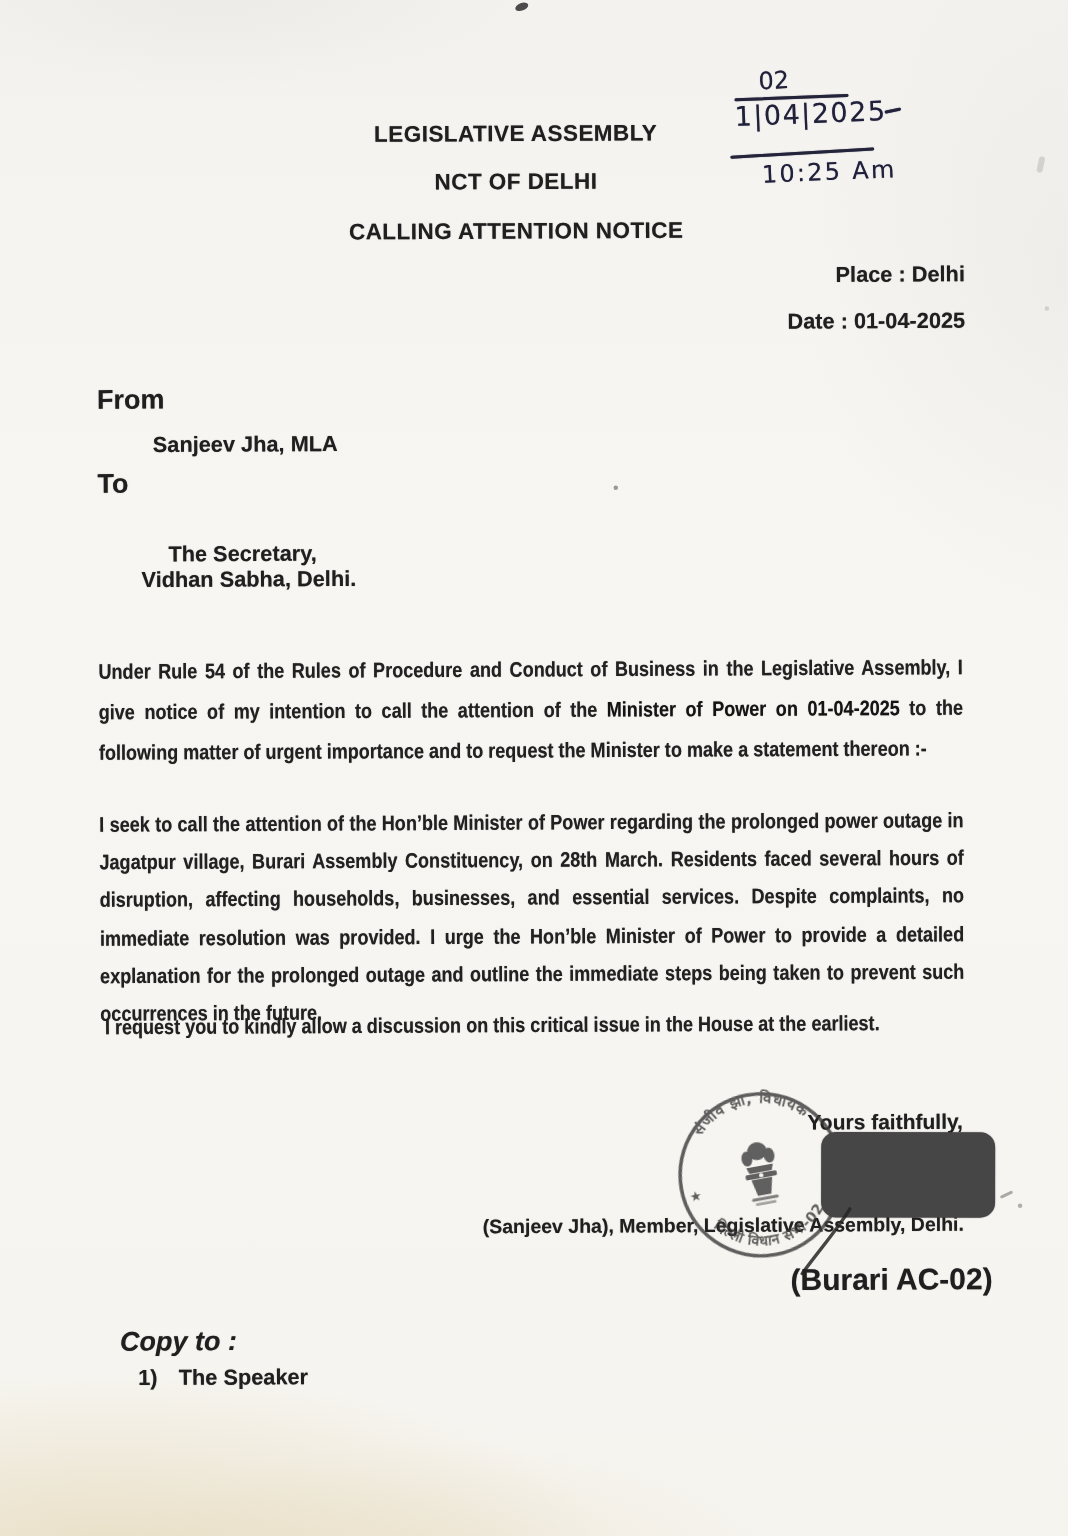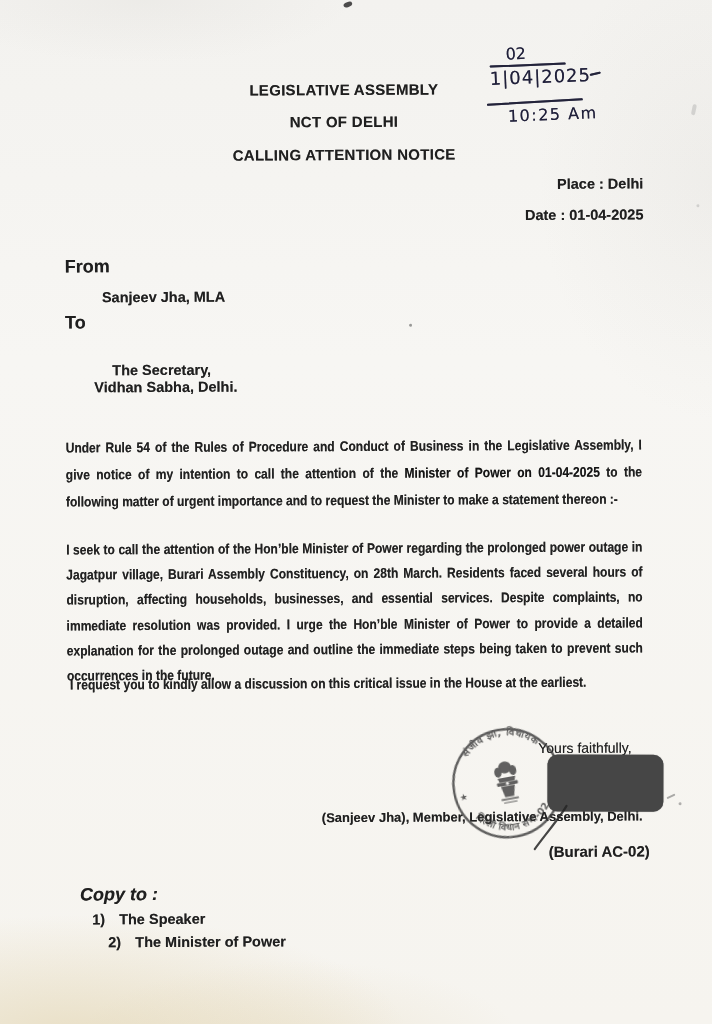--- a/index.html
+++ b/index.html
@@ -54,21 +54,21 @@
     <div class="abs label print" style="left:66px;top:255px;">From</div>
     <div class="abs name print" style="left:103px;top:288px;text-align:center;">Sanjeev Jha, MLA</div>
     <div class="abs label print" style="left:66px;top:311px;">To</div>
     <div class="abs name print" style="left:113px;top:361px;">The Secretary,</div>
     <div class="abs name print" style="left:95px;top:378px;">Vidhan Sabha, Delhi.</div>
 
     <div class="abs para print" style="top:433px;line-height:27px;"><span>Under Rule 54 of the Rules of Procedure and Conduct of Business in the Legislative Assembly, I give notice of my intention to call the attention of the </span><span class="bseg">Minister of Power on 01-04-2025</span><span> to the following matter of urgent importance and to request the Minister to make a statement thereon :-</span></div>
     <div class="abs para print" style="top:536px;line-height:25.2px;"><span>I seek to call the attention of the Hon’ble Minister of Power regarding the prolonged power outage in Jagatpur village, Burari Assembly Constituency, on 28th March. Residents faced several hours of disruption, affecting households, businesses, and essential services. Despite complaints, no immediate resolution was provided. I urge the Hon’ble Minister of Power to provide a detailed explanation for the prolonged outage and outline the immediate steps being taken to prevent such occurrences in the future.</span></div>
     <div class="abs para print" style="top:675px;left:69px;white-space:nowrap;text-align:left;"><span>I request you to kindly allow a discussion on this critical issue in the House at the earliest.</span></div>
 
-    <div class="abs print" style="left:537px;top:741px;font-size:14px;font-weight:400;white-space:nowrap;">Yours faithfully,</div>
+    <div class="abs print" style="left:537px;top:741px;font-size:14px;font-weight:700;white-space:nowrap;">Yours faithfully,</div>
     <div class="abs print" style="right:71px;top:810px;font-size:13px;font-weight:700;white-space:nowrap;">(Sanjeev Jha), Member, Legislative Assembly, Delhi.</div>
 
     <svg class="abs" style="left:448px;top:726px;" width="116" height="118" viewBox="0 0 116 118">
       <defs>
         <filter id="inkblur" x="-10%" y="-10%" width="120%" height="120%">
             <feGaussianBlur stdDeviation="0.45"></feGaussianBlur>
           </filter>
         <path id="arcTop" d="M 11.6,70.4 A 48,48 0 1 1 104.4,70.4" fill="none"></path>
         <path id="arcBot" d="M 13.8,74.1 A 47,47 0 0 0 102.2,74.1" fill="none"></path>
       </defs>
@@ -95,28 +95,25 @@
         </g>
       </g>
     </svg>
 
     <div class="abs redaction" style="left:546px;top:756px;width:116px;height:57px;transform:rotate(0.4deg);"></div>
 
     <svg class="abs" style="left:518px;top:798px;" width="64" height="62" viewBox="0 0 64 62">
       <path d="M47 9 C40 21 26 37 15 52" fill="none" stroke="#262626" stroke-width="2.2" stroke-linecap="round" opacity="0.85"></path>
     </svg>
 
-    <div class="abs print" style="right:64px;top:844px;font-size:15px;font-weight:700;white-space:nowrap;">(Burari AC-02)</div>
+    <div class="abs print" style="right:52px;top:844px;font-size:20px;font-weight:700;white-space:nowrap;">(Burari AC-02)</div>
 
     <div class="abs label print" style="left:78px;top:883px;font-style:italic;">Copy to :</div>
     <div class="abs print" style="left:90px;top:910px;font-size:14.5px;font-weight:700;">
       <span style="display:inline-block;width:27px;">1)</span><span>The Speaker</span>
-    </div>
-    <div class="abs print" style="left:106px;top:933px;font-size:14.5px;font-weight:700;">
-      <span style="display:inline-block;width:27px;">2)</span><span>The Minister of Power</span>
     </div>
 
     <div class="speck" style="left:346px;top:2px;width:9px;height:5px;background:#2e2e2e;border-radius:50%;transform:rotate(-20deg);opacity:0.85;"></div>
     <div class="speck" style="left:410px;top:324px;width:3px;height:3px;background:#4a4a4a;border-radius:50%;opacity:0.55;"></div>
     <div class="speck" style="left:694px;top:106px;width:4px;height:11px;background:#8f8f8f;opacity:0.3;border-radius:2px;transform:rotate(12deg);"></div>
     <div class="speck" style="left:698px;top:206px;width:3px;height:3px;background:#999;border-radius:50%;opacity:0.35;"></div>
     <div class="speck" style="left:665px;top:797px;width:9px;height:2px;background:#6a6a6a;opacity:0.55;transform:rotate(-25deg);border-radius:1px;"></div>
     <div class="speck" style="left:677px;top:804px;width:3px;height:3px;background:#6a6a6a;border-radius:50%;opacity:0.5;"></div>
 
   </div>

